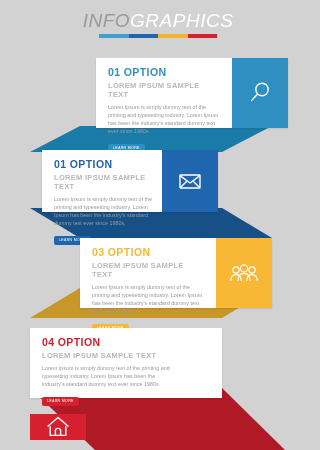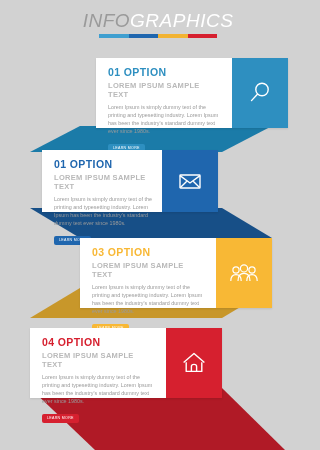--- a/index.html
+++ b/index.html
@@ -183,21 +183,21 @@
         <circle cx="7" cy="9" r="3.1"></circle>
         <path d="M1.8 20 C1.8 15.6 4.2 13.6 7 13.6 C9.8 13.6 12.2 15.6 12.2 20"></path>
         <circle cx="23" cy="9" r="3.1"></circle>
         <path d="M17.8 20 C17.8 15.6 20.2 13.6 23 13.6 C25.8 13.6 28.2 15.6 28.2 20"></path>
         <circle cx="15" cy="7.4" r="3.6"></circle>
         <path d="M9 20 C9 14.6 11.7 12.3 15 12.3 C18.3 12.3 21 14.6 21 20"></path>
       </svg>
     </div>
   </div>
 
-  <div class="card" style="left: 30px; top: 328px; width: 192px; height: 70px; background: rgb(255, 255, 255);">
+  <div class="card" style="left: 30px; top: 328px; width: 192px; height: 70px; background: rgb(255, 255, 255); flex-direction: column;">
     <div class="card-body">
       <div class="opt-title" style="color: rgb(214, 32, 47);">04 OPTION</div>
       <div class="opt-sub" style="color: rgb(185, 185, 185);">LOREM IPSUM SAMPLE TEXT</div>
       <div class="opt-desc" style="color: rgb(154, 154, 154);">Lorem Ipsum is simply dummy text of the printing and typesetting industry. Lorem Ipsum has been the industry's standard dummy text ever since 1980s.</div>
       <button class="opt-btn" style="background: rgb(214, 32, 47);">LEARN MORE</button>
     </div>
     <div class="card-icon" style="background: rgb(214, 32, 47);">
       <svg class="icon-svg" width="26" height="26" viewBox="0 0 26 26" fill="none" stroke="#ffffff" stroke-width="1.4">
         <polyline points="2.6,12.6 13,3.4 23.4,12.6" stroke-linejoin="round"></polyline>
         <polyline points="5.2,12.2 5.2,21.4 20.8,21.4 20.8,12.2" stroke-linejoin="round"></polyline>

